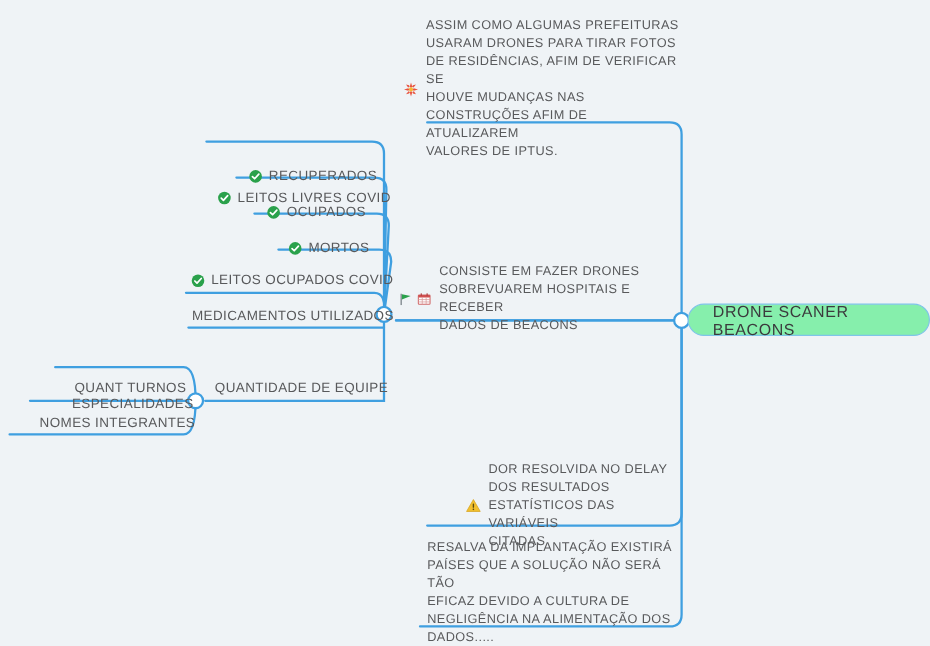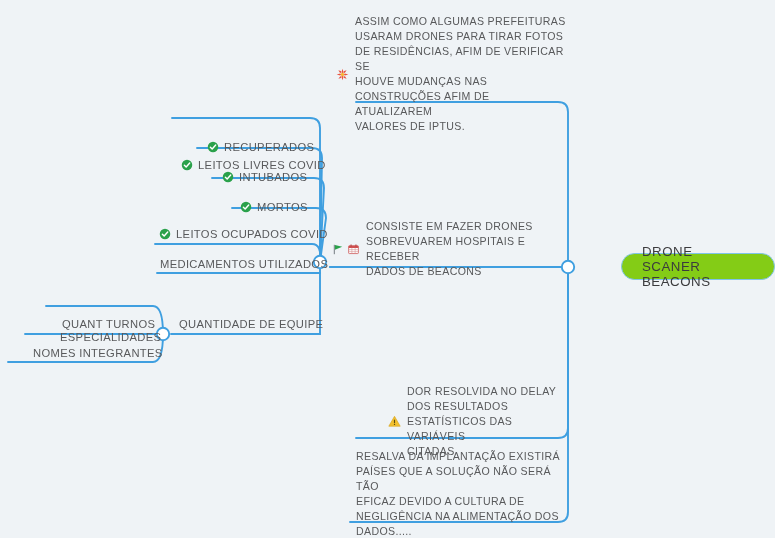--- a/index.html
+++ b/index.html
@@ -63,26 +63,25 @@
   #root-node {
     position: absolute;
     left: 573px;
     top: 253px;
     height: 27px;
     padding: 0 20px;
     display: flex;
     align-items: center;
     border: 1.4px solid #7fc4e8;
     border-radius: 14px;
-    background: #84cc16;
+    background: #86efac;
     font-size: 13.3px;
     color: #3b3b3d;
     letter-spacing: 0.5px;
     box-sizing: border-box;
-    margin-left: 48px;
   }
 
   
   .ico { display: inline-block; flex: 0 0 auto; line-height: 0; }
   .ico svg { display: block; }
 </style>
 </head>
 <body>
 
 <div id="canvas">
@@ -224,21 +223,21 @@
     <span class="lbl">RECUPERADOS</span>
   </div>
 
   <div class="node leaf" style="left:222px; top:170px;">
     <span class="ico">
       <svg width="12" height="12" viewBox="0 0 16 16">
         <circle cx="8" cy="8" r="7" fill="#2aa14b"></circle>
         <path d="M4.5 8.2 L6.9 10.6 L11.6 5.4" fill="none" stroke="#ffffff" stroke-width="1.9" stroke-linecap="round" stroke-linejoin="round"></path>
       </svg>
     </span>
-    <span class="lbl">INTUBADOS</span>
+    <span class="lbl">OCUPADOS</span>
   </div>
 
   <div class="node leaf" style="left:240px; top:200px;">
     <span class="ico">
       <svg width="12" height="12" viewBox="0 0 16 16">
         <circle cx="8" cy="8" r="7" fill="#2aa14b"></circle>
         <path d="M4.5 8.2 L6.9 10.6 L11.6 5.4" fill="none" stroke="#ffffff" stroke-width="1.9" stroke-linecap="round" stroke-linejoin="round"></path>
       </svg>
     </span>
     <span class="lbl">MORTOS</span>

